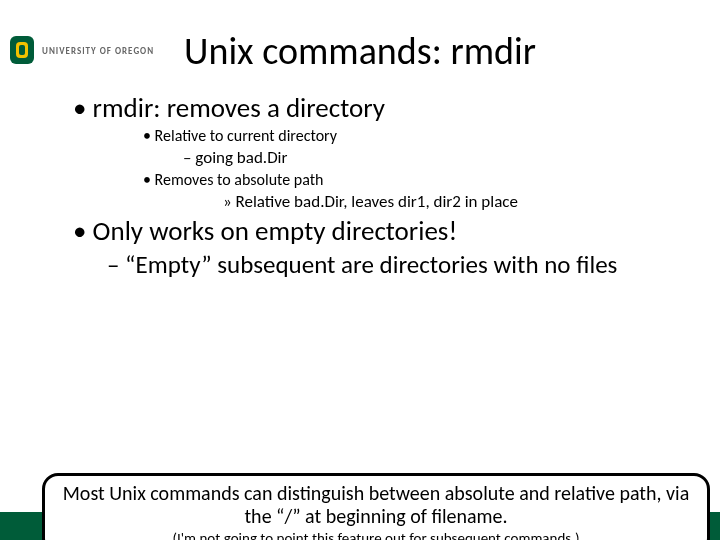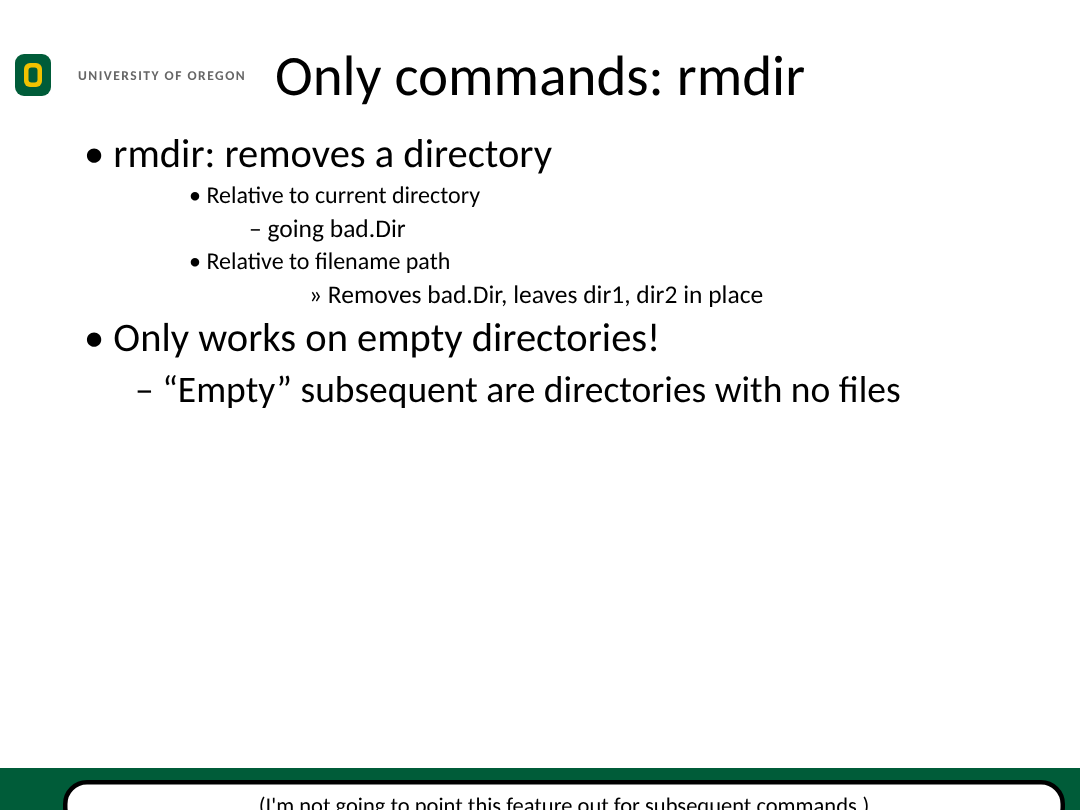--- a/index.html
+++ b/index.html
@@ -1,22 +1,22 @@
 <!DOCTYPE html>
 <html><head>
 <meta charset="utf-8">
 <style>
 html,body{margin:0;padding:0;width:720px;height:540px;font-family:Calibri,Arial,sans-serif;color:#000;background:#fff;overflow:hidden}
 .slide{position:relative;width:720px;height:540px}
-.logo{position:absolute;left:8px;top:2px;display:flex;align-items:center;gap:16px}
+.logo{position:absolute;left:8px;top:2px;display:flex;align-items:center;gap:6px}
 .logo-o{width:28px;height:40px;display:flex;align-items:center;justify-content:center}
 .logo-text{font-size:9px;letter-spacing:1px;color:#666;font-weight:600}
 .title{text-align:center;font-size:38px;margin-top:28px;font-weight:400}
 .body{margin:12px 40px 0 56px}
-ul{margin:0;padding:0;list-style:none}
+ul{margin:17px;padding:0;list-style:none}
 .l1{font-size:27px;margin-top:2px}
 .l1::before{content:"• ";}
 .l2{font-size:25px;margin-left:34px;margin-top:2px}
 .l2::before{content:"– "}
 .l3{font-size:16px;margin-left:70px;margin-top:2px}
 .l3::before{content:"• "}
 .l4{font-size:17px;margin-left:110px;margin-top:2px}
 .l4::before{content:"– "}
 .l5{font-size:17px;margin-left:150px;margin-top:2px}
 .l5::before{content:"» "}
@@ -34,33 +34,34 @@
     <div class="logo-o">
       <svg width="28" height="40" viewBox="0 0 28 40">
         <rect x="2" y="6" width="24" height="28" rx="6" fill="#005c39"></rect>
         <rect x="8" y="12" width="12" height="16" rx="4" fill="#f2c200"></rect>
         <rect x="11" y="15" width="6" height="10" rx="2" fill="#005c39"></rect>
       </svg>
     </div>
     <div class="logo-text">UNIVERSITY OF OREGON</div>
   </div>
 
-  <div class="title">Only commands: rmdir</div>
+  <div class="title">Unix commands: rmdir</div>
 
   <div class="body">
     <ul>
       <li class="l1">rmdir: removes a directory</li>
       <li class="l3">Relative to current directory</li>
       <li class="l4">going bad.Dir</li>
-      <li class="l3">Relative to filename path</li>
-      <li class="l5">Removes bad.Dir, leaves dir1, dir2 in place</li>
+      <li class="l3">Removes to absolute path</li>
+      <li class="l5">Relative bad.Dir, leaves dir1, dir2 in place</li>
       <li class="l1">Only works on empty directories!</li>
       <li class="l2">“Empty” subsequent are directories with no files</li>
     </ul>
   </div>
 
   <div class="footer-band"></div>
 
   <div class="callout">
+    <div class="c1">Most Unix commands can distinguish between absolute and relative path, via the “/” at beginning of filename.</div>
     <div class="c2">(I'm not going to point this feature out for subsequent commands.)</div>
   </div>
 
 </div>
 
 </body></html>

